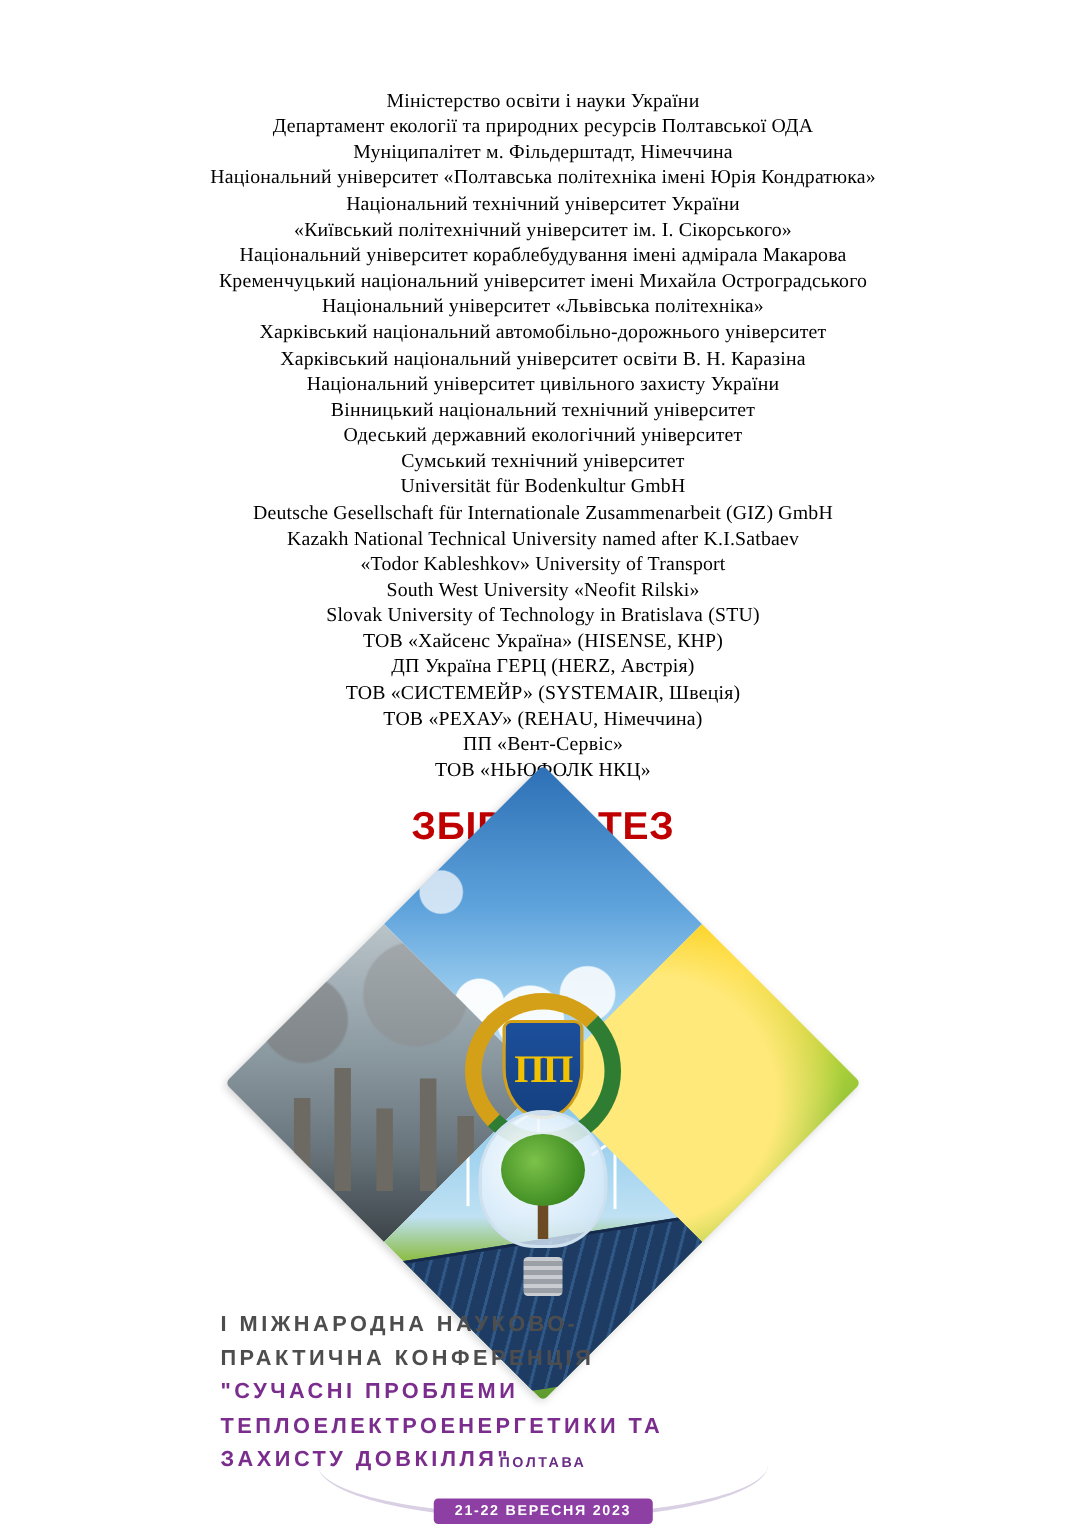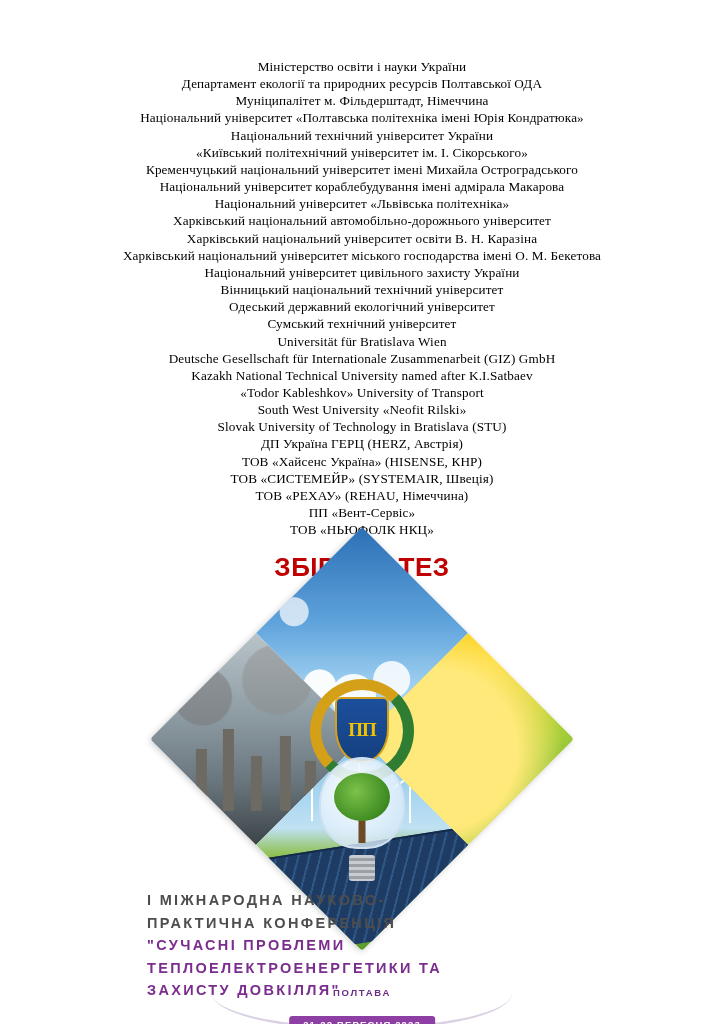--- a/index.html
+++ b/index.html
@@ -185,21 +185,21 @@
     transform: translateX(-50%);
     width: 54px;
     height: 66px;
     background: linear-gradient(180deg, #1c4f9c 0%, #14407f 100%);
     border: 2px solid #d4a017;
     border-radius: 6px 6px 26px 26px / 6px 6px 34px 34px;
     box-sizing: border-box;
     color: #f2c200;
     font-family: "Liberation Serif", serif;
     font-weight: bold;
-    font-size: 19px;
+    font-size: 26px;
     display: flex;
     align-items: center;
     justify-content: center;
     letter-spacing: -1px;
   }
 
   
   .bulb {
     position: absolute;
     left: 50%;
@@ -312,38 +312,37 @@
 
 <div class="page">
 
   <div class="org-list">
     <div>Міністерство освіти і науки України</div>
     <div>Департамент екології та природних ресурсів Полтавської ОДА</div>
     <div>Муніципалітет м. Фільдерштадт, Німеччина</div>
     <div>Національний університет «Полтавська політехніка імені Юрія Кондратюка»</div>
     <div>Національний технічний університет України</div>
     <div>«Київський політехнічний університет ім. І. Сікорського»</div>
+    <div>Національний університет кораблебудування імені адмірала Макарова</div>
     <div>Кременчуцький національний університет імені Михайла Остроградського</div>
-    <div>Національний університет кораблебудування імені адмірала Макарова</div>
     <div>Національний університет «Львівська політехніка»</div>
     <div>Харківський національний автомобільно-дорожнього університет</div>
     <div>Харківський національний університет освіти В. Н. Каразіна</div>
-    <div>Харківський національний університет міського господарства імені О. М. Бекетова</div>
     <div>Національний університет цивільного захисту України</div>
     <div>Вінницький національний технічний університет</div>
     <div>Одеський державний екологічний університет</div>
     <div>Сумський технічний університет</div>
-    <div>Universität für Bratislava Wien</div>
+    <div>Universität für Bodenkultur GmbH</div>
     <div>Deutsche Gesellschaft für Internationale Zusammenarbeit (GIZ) GmbH</div>
     <div>Kazakh National Technical University named after K.I.Satbaev</div>
     <div>«Todor Kableshkov» University of Transport</div>
     <div>South West University «Neofit Rilski»</div>
     <div>Slovak University of Technology in Bratislava (STU)</div>
+    <div>ТОВ «Хайсенс Україна» (HISENSE, КНР)</div>
     <div>ДП Україна ГЕРЦ (HERZ, Австрія)</div>
-    <div>ТОВ «Хайсенс Україна» (HISENSE, КНР)</div>
     <div>ТОВ «СИСТЕМЕЙР» (SYSTEMAIR, Швеція)</div>
     <div>ТОВ «РЕХАУ» (REHAU, Німеччина)</div>
     <div>ПП «Вент-Сервіс»</div>
     <div>ТОВ «НЬЮФОЛК НКЦ»</div>
   </div>
 
   <div class="book-title">ЗБІРНИК ТЕЗ</div>
 
   <div class="cover">
 

